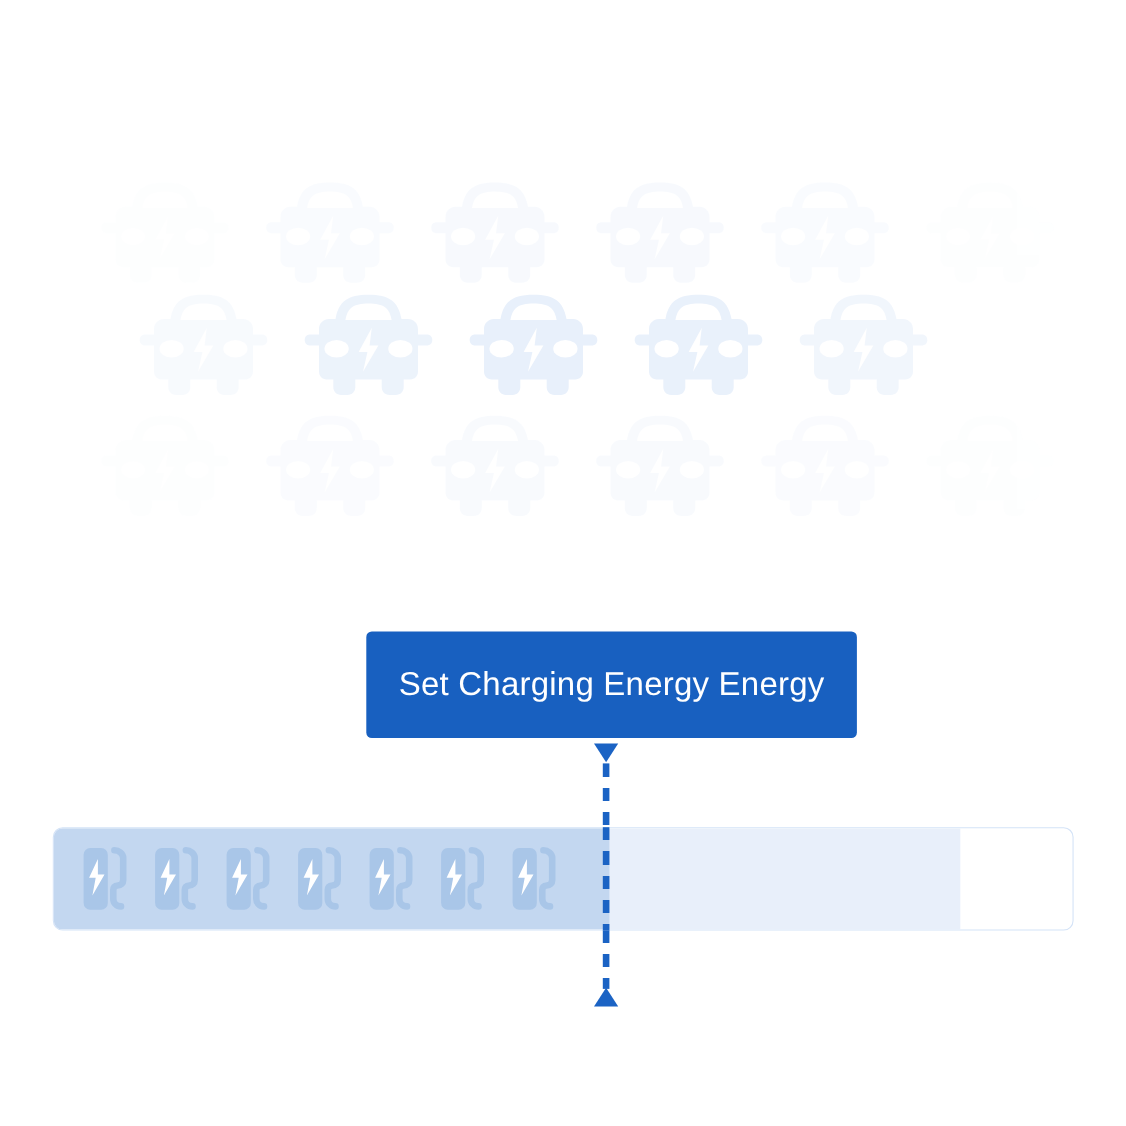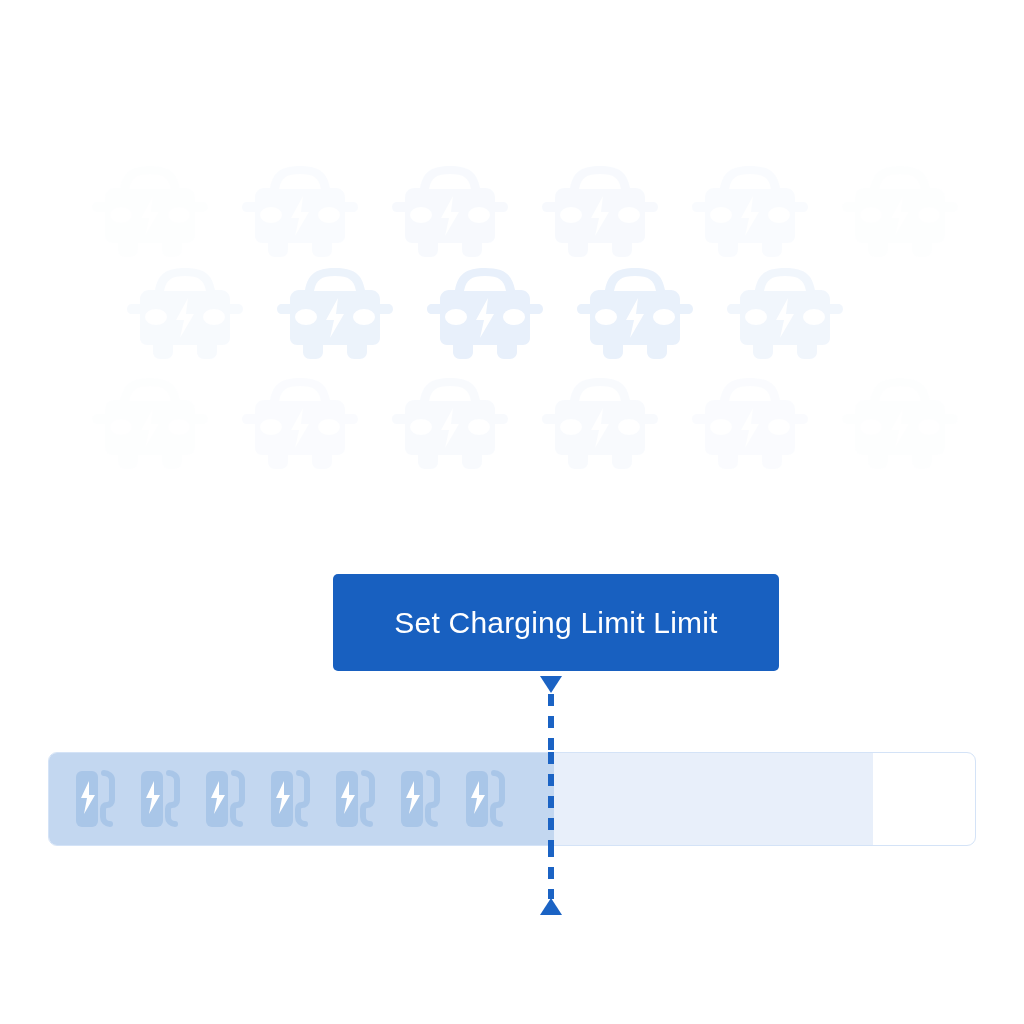--- a/index.html
+++ b/index.html
@@ -593,21 +593,21 @@
       <ellipse cx="36" cy="57" rx="11" ry="8"></ellipse>
       <ellipse cx="94" cy="57" rx="11" ry="8"></ellipse>
       <path d="M68 38 L56 60 L64 60 L60 78 L74 54 L66 54 Z"></path>
     </g>
   </svg>
         </div>
       </div>
     </div>
 
   <div id="cta-button">
-    <span id="cta-label">Set Charging Limit Limit</span>
+    <span id="cta-label">Set Charging Energy Energy</span>
   </div>
 
   <div id="marker-top" class="marker-tri"></div>
   <div id="dash-upper"></div>
   <div id="dash-over-bar"></div>
   <div id="dash-lower"></div>
   <div id="marker-bottom" class="marker-tri"></div>
 
   <div id="progress-track">
     <div id="progress-secondary" style="width: 89%;"></div>

